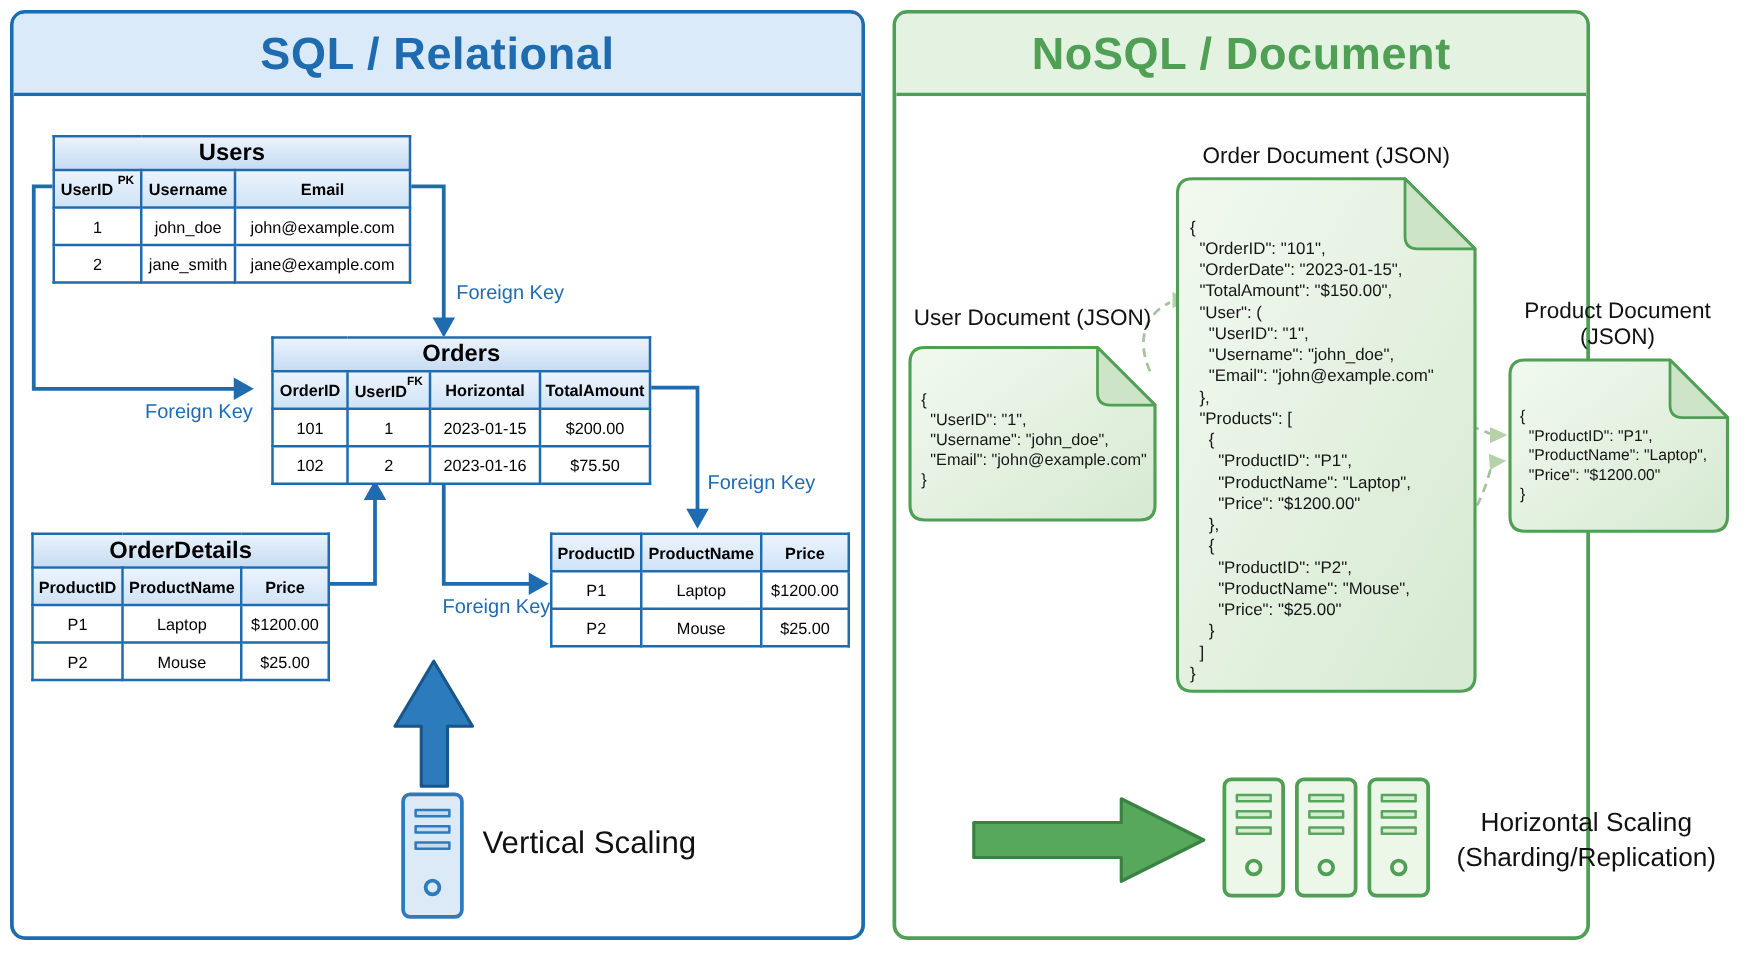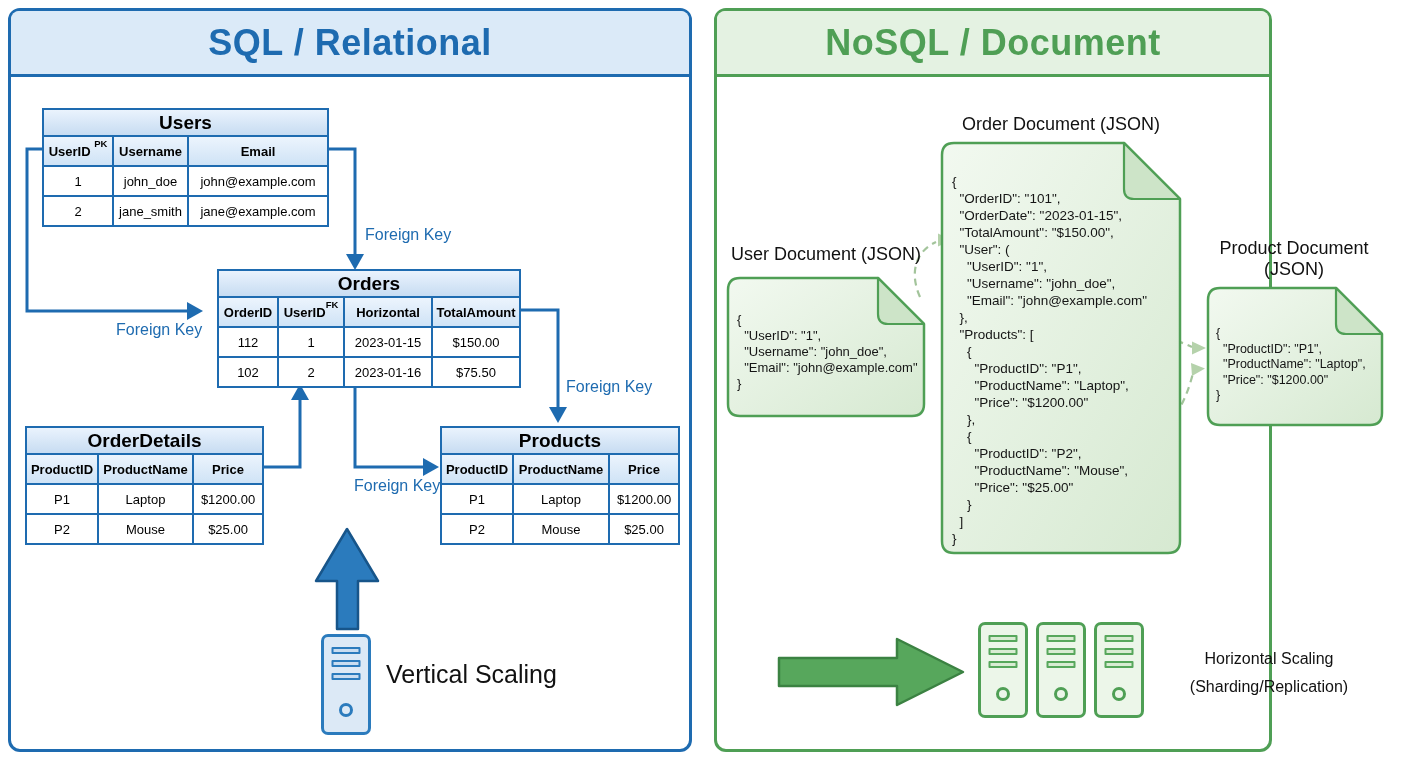--- a/index.html
+++ b/index.html
@@ -32,21 +32,21 @@
   .db-table .tbl-title{background:linear-gradient(#eaf3fd,#c7dcf2);font-size:19px;font-weight:bold;height:25px;}
   .db-table .tbl-col{background:linear-gradient(#ecf4fd,#cfe3f6);font-weight:bold;height:28px;}
   .db-table td{height:28px;font-weight:normal;}
   .db-table sup{font-size:9.5px;font-weight:bold;position:relative;top:-4px;}
 
   
   .fk-label{position:absolute;color:var(--blue-line);font-size:16px;}
 
   
   .v-label{position:absolute;left:386px;top:660px;font-size:25px;color:#111;}
-  .h-label{position:absolute;left:1144px;top:645px;width:250px;text-align:center;font-size:16px;line-height:28px;color:#111;}
+  .h-label{position:absolute;left:1144px;top:645px;width:250px;text-align:center;font-size:21px;line-height:28px;color:#111;}
 
   
   .tower{position:absolute;box-sizing:border-box;width:50px;border-radius:7px;}
   .blue-tower{border:3px solid var(--blue-arrow);background:#dce9f6;height:101px;}
   .green-tower{border:3px solid var(--green-line);background:#ecf6e9;height:96px;}
   .bar{position:absolute;left:50%;transform:translateX(-50%);width:29px;height:7px;border-radius:1px;box-sizing:border-box;}
   .blue-tower .bar{border:2.5px solid var(--blue-arrow);background:#c9ddf1;}
   .green-tower .bar{border:2.5px solid var(--green-arrow);background:#d9ecd3;}
   .bar:nth-of-type(1){top:10px;}
   .bar:nth-of-type(2){top:23px;}
@@ -158,24 +158,24 @@
           </tr>
           <tr>
             <th class="tbl-col">OrderID</th>
             <th class="tbl-col">UserID<sup>FK</sup></th>
             <th class="tbl-col">Horizontal</th>
             <th class="tbl-col">TotalAmount</th>
           </tr>
         </thead>
         <tbody>
           <tr>
-            <td>112</td>
+            <td>101</td>
             <td>1</td>
             <td>2023-01-15</td>
-            <td>$150.00</td>
+            <td>$200.00</td>
           </tr>
           <tr>
             <td>102</td>
             <td>2</td>
             <td>2023-01-16</td>
             <td>$75.50</td>
           </tr>
         </tbody>
       </table>
       <table class="db-table" style="left: 25px; top: 426px; width: 237px;">
@@ -207,23 +207,20 @@
           </tr>
         </tbody>
       </table>
       <table class="db-table" style="left: 440px; top: 426px; width: 238px;">
         <colgroup>
           <col style="width: 72px;">
           <col style="width: 96px;">
           <col style="width: 70px;">
         </colgroup>
         <thead>
-          <tr>
-            <th colspan="3" class="tbl-title">Products</th>
-          </tr>
           <tr>
             <th class="tbl-col">ProductID</th>
             <th class="tbl-col">ProductName</th>
             <th class="tbl-col">Price</th>
           </tr>
         </thead>
         <tbody>
           <tr>
             <td>P1</td>
             <td>Laptop</td>

